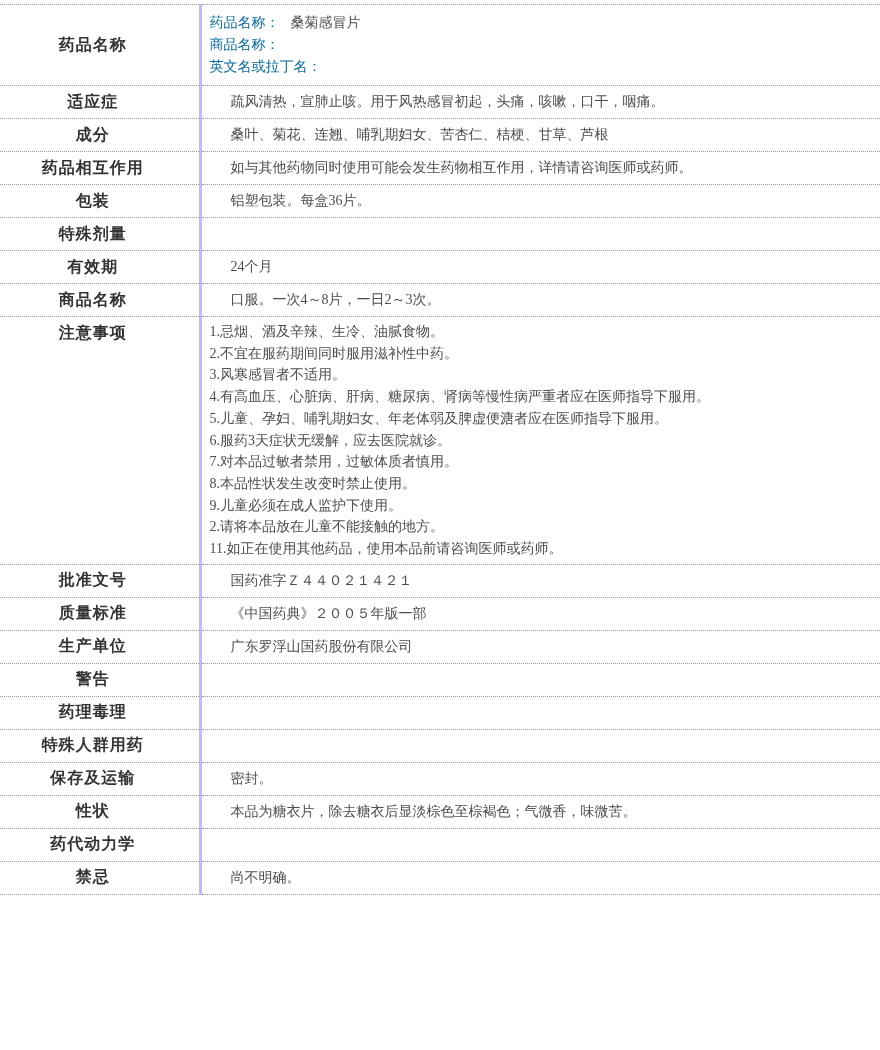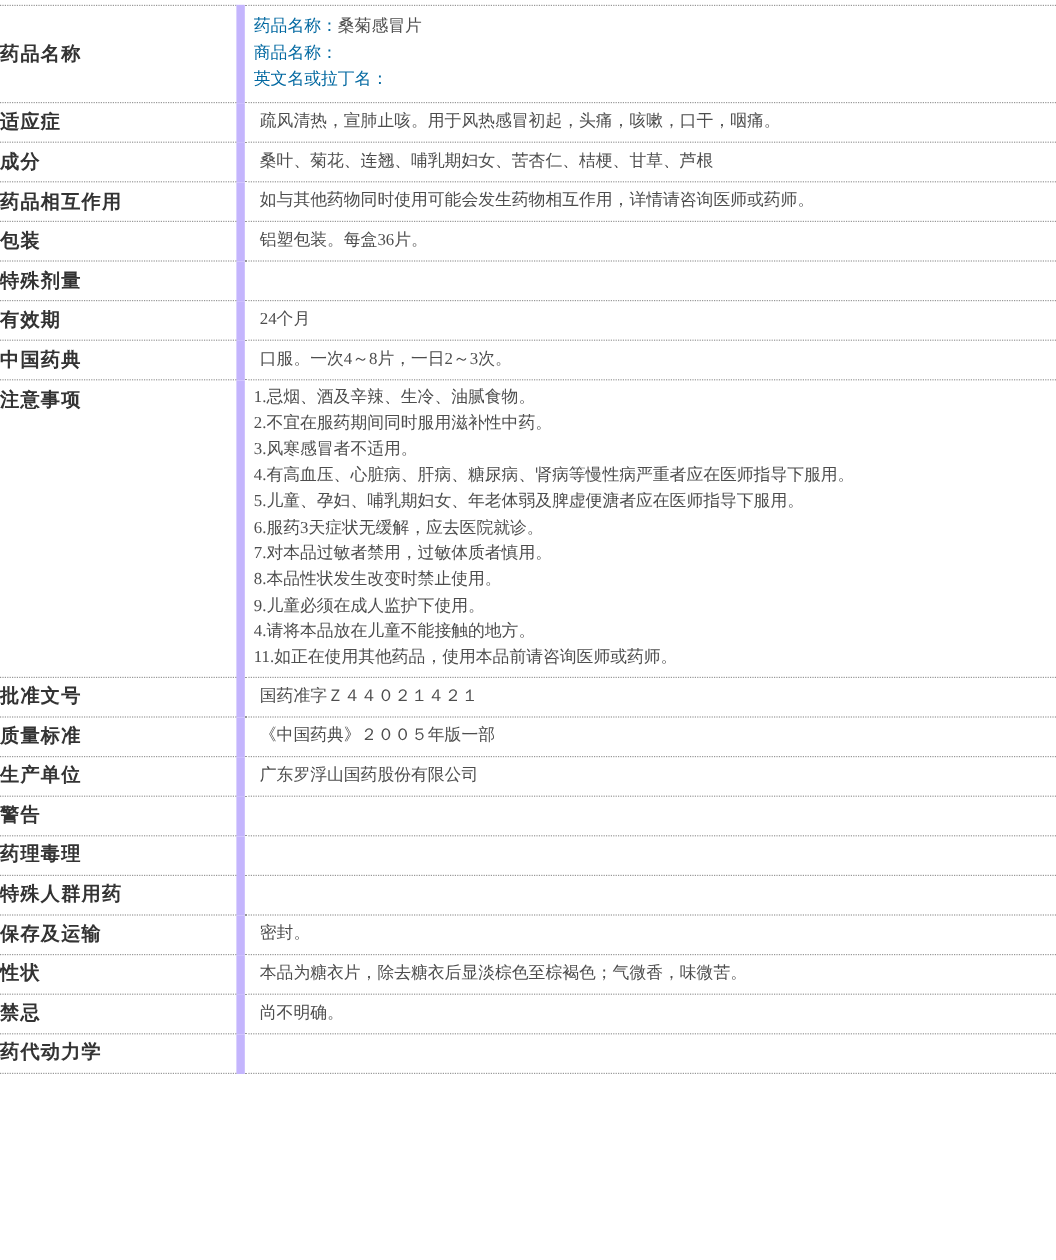--- a/index.html
+++ b/index.html
@@ -18,46 +18,46 @@
     table-layout: fixed;
     width: 880px;
     margin-top: 4px;
     border-top: 1px dotted #979797;
   }
   table.drug-table tr {
     border-bottom: 1px dotted #979797;
   }
   table.drug-table th {
     width: 199px;
-    border-right: 7px solid #c4b5fd;
-    text-align: left;
+    border-right: 3px solid #c4b5fd;
+    text-align: center;
     vertical-align: middle;
     padding: 0 13px 0 0;
     font-size: 16px;
     font-weight: bold;
     letter-spacing: 1px;
     color: #333333;
     white-space: nowrap;
   }
   table.drug-table td {
     vertical-align: middle;
-    padding: 0 8px 0 13px;
+    padding: 0 8px 0 29px;
     font-size: 14px;
     line-height: 22px;
     color: #4d4d4d;
   }
   tr.row-single { height: 33px; }
   tr.row-name { height: 80px; }
   tr.row-name td {
     vertical-align: top;
     padding: 7px 8px 7px 8px;
   }
   tr.row-name .field { line-height: 22px; }
   .field-key { color: #0369a1; }
-  .field-value { color: #4d4d4d; margin-left: 0; }
+  .field-value { color: #4d4d4d; margin-left: 11px; }
   tr.row-notes { height: 238px; }
   tr.row-notes th {
     vertical-align: top;
     padding-top: 6px;
     margin-left: 36px;
   }
   tr.row-notes td {
     vertical-align: top;
     padding: 4px 8px 4px 8px;
     font-family: Liberation Serif, serif;
@@ -113,37 +113,37 @@
     <th>特殊剂量</th>
     <td></td>
   </tr>
 
   <tr class="row-single">
     <th>有效期</th>
     <td>24个月</td>
   </tr>
 
   <tr class="row-single">
-    <th>中国药典</th>
+    <th>商品名称</th>
     <td>口服。一次4～8片，一日2～3次。</td>
   </tr>
 
   <tr class="row-notes">
     <th>注意事项</th>
     <td>
       <div class="note-line">1.忌烟、酒及辛辣、生冷、油腻食物。</div>
       <div class="note-line">2.不宜在服药期间同时服用滋补性中药。</div>
       <div class="note-line">3.风寒感冒者不适用。</div>
       <div class="note-line">4.有高血压、心脏病、肝病、糖尿病、肾病等慢性病严重者应在医师指导下服用。</div>
       <div class="note-line">5.儿童、孕妇、哺乳期妇女、年老体弱及脾虚便溏者应在医师指导下服用。</div>
       <div class="note-line">6.服药3天症状无缓解，应去医院就诊。</div>
       <div class="note-line">7.对本品过敏者禁用，过敏体质者慎用。</div>
       <div class="note-line">8.本品性状发生改变时禁止使用。</div>
       <div class="note-line">9.儿童必须在成人监护下使用。</div>
-      <div class="note-line">4.请将本品放在儿童不能接触的地方。</div>
+      <div class="note-line">2.请将本品放在儿童不能接触的地方。</div>
       <div class="note-line">11.如正在使用其他药品，使用本品前请咨询医师或药师。</div>
     </td>
   </tr>
 
   <tr class="row-single">
     <th>批准文号</th>
     <td>国药准字Ｚ４４０２１４２１</td>
   </tr>
 
   <tr class="row-single">
@@ -176,23 +176,23 @@
     <th>保存及运输</th>
     <td>密封。</td>
   </tr>
 
   <tr class="row-single">
     <th>性状</th>
     <td>本品为糖衣片，除去糖衣后显淡棕色至棕褐色；气微香，味微苦。</td>
   </tr>
 
   <tr class="row-single">
-    <th>禁忌</th>
-    <td>尚不明确。</td>
+    <th>药代动力学</th>
+    <td></td>
   </tr>
 
   <tr class="row-single">
-    <th>药代动力学</th>
-    <td></td>
+    <th>禁忌</th>
+    <td>尚不明确。</td>
   </tr>
 
 </tbody>
   </table>
 
 </body></html>

